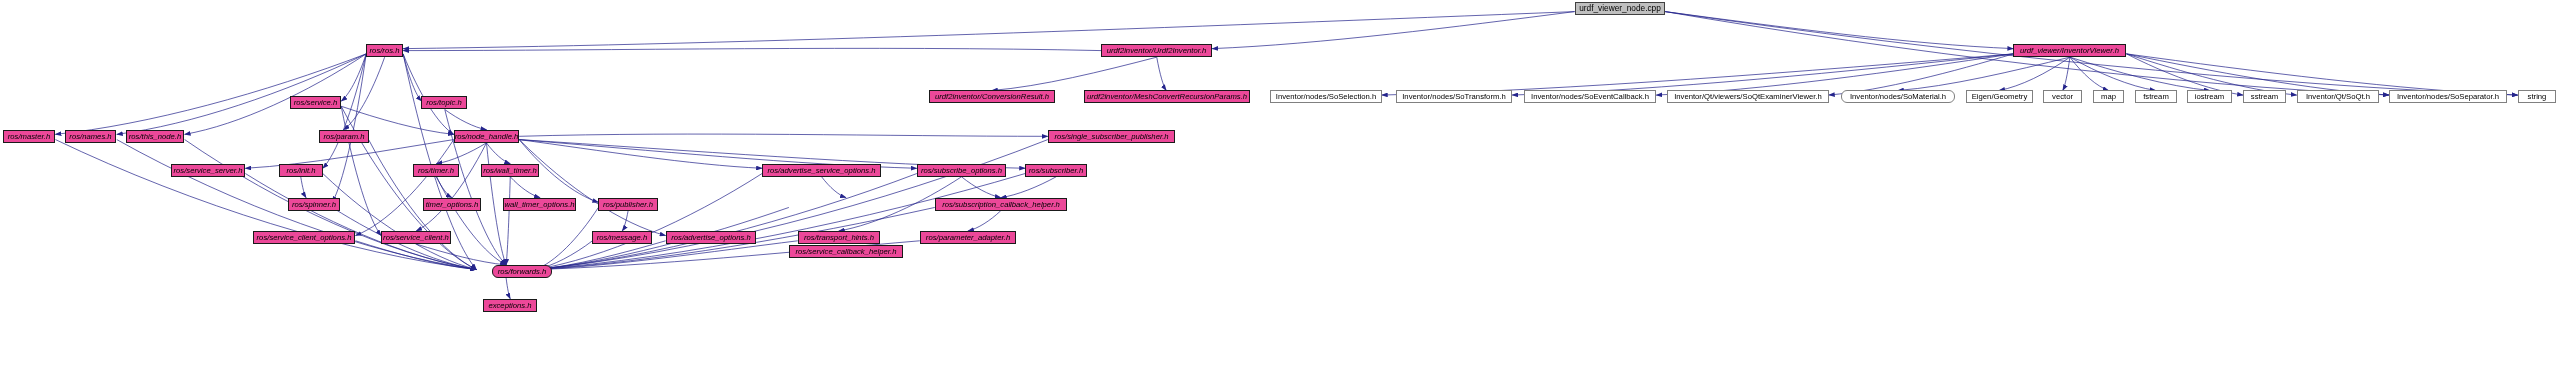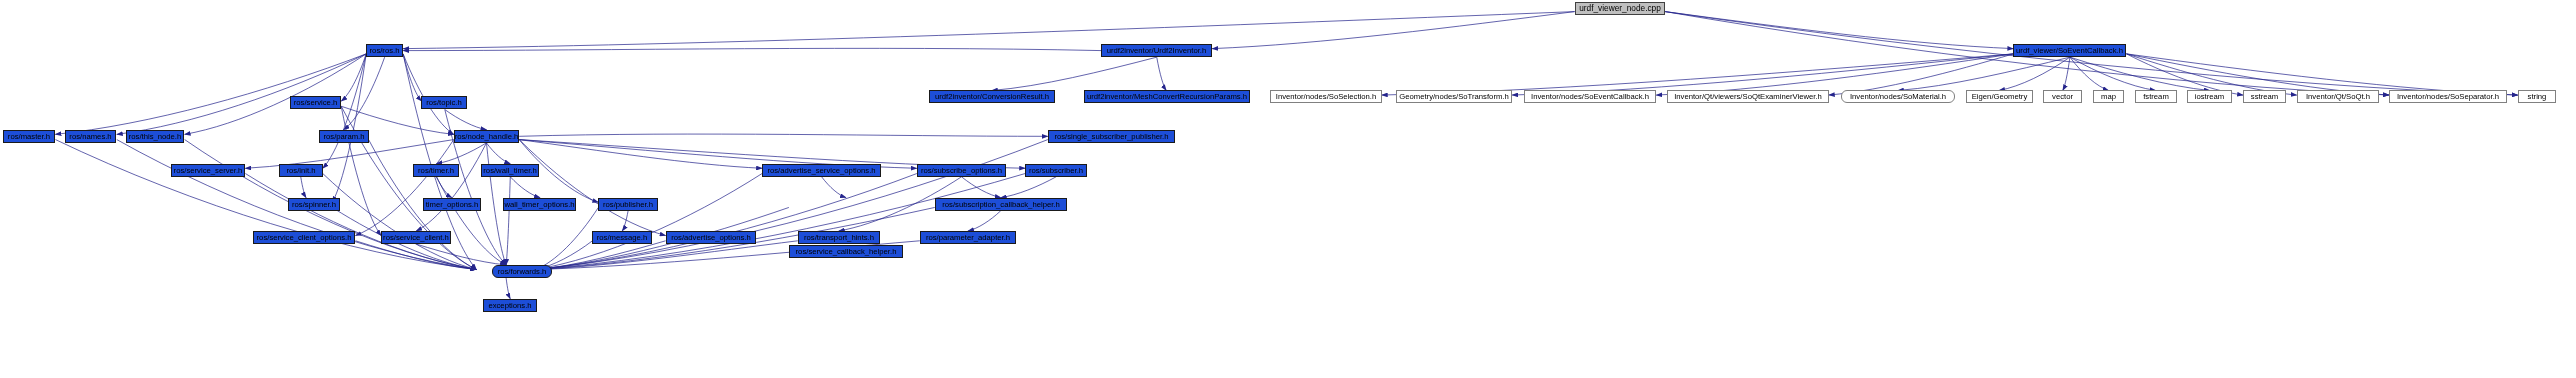--- a/index.html
+++ b/index.html
@@ -38,21 +38,22 @@
     height: 13px;
     letter-spacing: 0px;
   }
   .node.root {
     background: #bfbfbf;
     border: 1.2px solid #404040;
     font-size: 8.3px;
   }
   .node.local {
     border: 1.2px solid #1a1a1a;
-    background: #1d4ed8;
+    background: #ec4899;
+    font-style: italic;
   }
   .node-label {
     padding: 16px 3px;
     pointer-events: none;
   }
 </style>
 </head>
 <body>
 
 <div id="graph">
@@ -147,33 +148,33 @@
 <div class="node root" style="left: 1575px; top: 1.8px; width: 90px;">
       <span class="node-label">urdf_viewer_node.cpp</span>
     </div>
     <div class="node local" style="left: 366px; top: 44px; width: 37px;">
       <span class="node-label">ros/ros.h</span>
     </div>
     <div class="node local" style="left: 1101px; top: 44px; width: 111px;">
       <span class="node-label">urdf2inventor/Urdf2Inventor.h</span>
     </div>
     <div class="node local" style="left: 2013px; top: 44px; width: 113px;">
-      <span class="node-label">urdf_viewer/SoEventCallback.h</span>
+      <span class="node-label">urdf_viewer/InventorViewer.h</span>
     </div>
     <div class="node local" style="left: 929px; top: 90px; width: 126px;">
       <span class="node-label">urdf2inventor/ConversionResult.h</span>
     </div>
     <div class="node local" style="left: 1084px; top: 90px; width: 166px;">
       <span class="node-label">urdf2inventor/MeshConvertRecursionParams.h</span>
     </div>
     <div class="node " style="left: 1270px; top: 90px; width: 112px;">
       <span class="node-label">Inventor/nodes/SoSelection.h</span>
     </div>
     <div class="node " style="left: 1396px; top: 90px; width: 116px;">
-      <span class="node-label">Geometry/nodes/SoTransform.h</span>
+      <span class="node-label">Inventor/nodes/SoTransform.h</span>
     </div>
     <div class="node " style="left: 1524px; top: 90px; width: 132px;">
       <span class="node-label">Inventor/nodes/SoEventCallback.h</span>
     </div>
     <div class="node " style="left: 1667px; top: 90px; width: 162px;">
       <span class="node-label">Inventor/Qt/viewers/SoQtExaminerViewer.h</span>
     </div>
     <div class="node " style="left: 1841px; top: 90px; width: 114px; border-radius: 6px;">
       <span class="node-label">Inventor/nodes/SoMaterial.h</span>
     </div>

